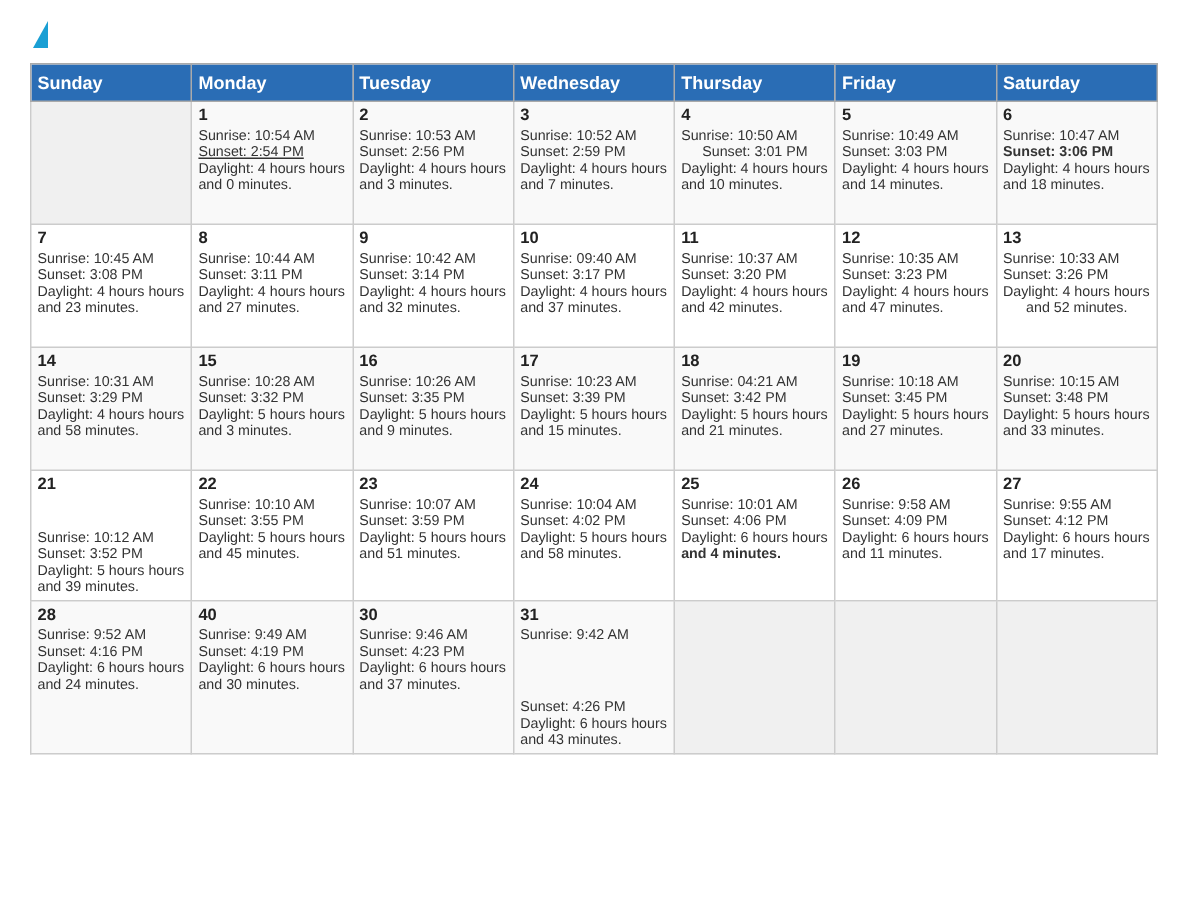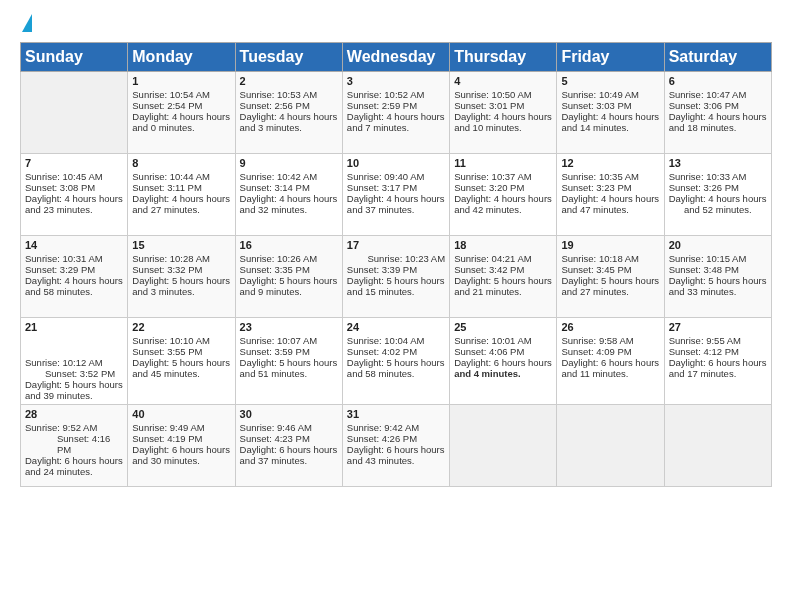--- a/index.html
+++ b/index.html
@@ -64,21 +64,21 @@
       color: #555;
     }
     .calendar {
       width: 100%;
       border-collapse: collapse;
       table-layout: fixed;
     }
     .calendar thead tr th {
       background-color: #2a6db5;
       color: #fff;
-      font-size: 16px;
+      font-size: 12px;
       font-weight: bold;
       padding: 5px 4px;
       text-align: left;
       border: 1px solid #aaa;
     }
     .calendar tbody tr td {
       border: 1px solid #ccc;
       vertical-align: top;
       padding: 3px 4px;
       font-size: 9.5px;
@@ -133,56 +133,56 @@
           <th>Friday</th>
           <th>Saturday</th>
         </tr>
     </thead>
     <tbody id="calendar-body">
     <tr>
           <td class="cell-empty"></td>
           <td>
             <span class="day-number">1</span>
             <span style="display: block;">Sunrise: 10:54 AM</span>
-            <span style="display: block;">Sunset: 2:54 PM</span>
+            <span style="display: block; text-decoration: underline;">Sunset: 2:54 PM</span>
             <span style="display: block;">Daylight: 4 hours hours</span>
             <span style="display: block;">and 0 minutes.</span>
           </td>
           <td>
             <span class="day-number">2</span>
             <span style="display: block;">Sunrise: 10:53 AM</span>
             <span style="display: block;">Sunset: 2:56 PM</span>
             <span style="display: block;">Daylight: 4 hours hours</span>
             <span style="display: block;">and 3 minutes.</span>
           </td>
           <td>
             <span class="day-number">3</span>
             <span style="display: block;">Sunrise: 10:52 AM</span>
             <span style="display: block;">Sunset: 2:59 PM</span>
             <span style="display: block;">Daylight: 4 hours hours</span>
             <span style="display: block;">and 7 minutes.</span>
           </td>
           <td>
             <span class="day-number">4</span>
             <span style="display: block;">Sunrise: 10:50 AM</span>
-            <span style="display: block;">Sunset: 3:01 PM</span>
+            <span style="display: block; text-align: center;">Sunset: 3:01 PM</span>
             <span style="display: block;">Daylight: 4 hours hours</span>
             <span style="display: block;">and 10 minutes.</span>
           </td>
           <td>
             <span class="day-number">5</span>
             <span style="display: block;">Sunrise: 10:49 AM</span>
             <span style="display: block;">Sunset: 3:03 PM</span>
             <span style="display: block;">Daylight: 4 hours hours</span>
             <span style="display: block;">and 14 minutes.</span>
           </td>
           <td>
             <span class="day-number">6</span>
             <span style="display: block;">Sunrise: 10:47 AM</span>
-            <span style="display: block;">Sunset: 3:06 PM</span>
+            <span style="display: block; font-weight: bold;">Sunset: 3:06 PM</span>
             <span style="display: block;">Daylight: 4 hours hours</span>
             <span style="display: block;">and 18 minutes.</span>
           </td>
         </tr>
         <tr>
           <td>
             <span class="day-number">7</span>
             <span style="display: block;">Sunrise: 10:45 AM</span>
             <span style="display: block;">Sunset: 3:08 PM</span>
             <span style="display: block;">Daylight: 4 hours hours</span>
@@ -248,21 +248,21 @@
           </td>
           <td>
             <span class="day-number">16</span>
             <span style="display: block;">Sunrise: 10:26 AM</span>
             <span style="display: block;">Sunset: 3:35 PM</span>
             <span style="display: block;">Daylight: 5 hours hours</span>
             <span style="display: block;">and 9 minutes.</span>
           </td>
           <td>
             <span class="day-number">17</span>
-            <span style="display: block; text-align: right;">Sunrise: 10:23 AM</span>
+            <span style="display: block;">Sunrise: 10:23 AM</span>
             <span style="display: block;">Sunset: 3:39 PM</span>
             <span style="display: block;">Daylight: 5 hours hours</span>
             <span style="display: block;">and 15 minutes.</span>
           </td>
           <td>
             <span class="day-number">18</span>
             <span style="display: block;">Sunrise: 04:21 AM</span>
             <span style="display: block;">Sunset: 3:42 PM</span>
             <span style="display: block;">Daylight: 5 hours hours</span>
             <span style="display: block;">and 21 minutes.</span>
@@ -279,21 +279,21 @@
             <span style="display: block;">Sunrise: 10:15 AM</span>
             <span style="display: block;">Sunset: 3:48 PM</span>
             <span style="display: block;">Daylight: 5 hours hours</span>
             <span style="display: block;">and 33 minutes.</span>
           </td>
         </tr>
         <tr>
           <td>
             <span class="day-number">21</span>
             <span style="display: block; margin-top: 24px;">Sunrise: 10:12 AM</span>
-            <span style="display: block; margin-left: 20px;">Sunset: 3:52 PM</span>
+            <span style="display: block;">Sunset: 3:52 PM</span>
             <span style="display: block;">Daylight: 5 hours hours</span>
             <span style="display: block;">and 39 minutes.</span>
           </td>
           <td>
             <span class="day-number">22</span>
             <span style="display: block;">Sunrise: 10:10 AM</span>
             <span style="display: block;">Sunset: 3:55 PM</span>
             <span style="display: block;">Daylight: 5 hours hours</span>
             <span style="display: block;">and 45 minutes.</span>
           </td>
@@ -330,42 +330,42 @@
             <span style="display: block;">Sunrise: 9:55 AM</span>
             <span style="display: block;">Sunset: 4:12 PM</span>
             <span style="display: block;">Daylight: 6 hours hours</span>
             <span style="display: block;">and 17 minutes.</span>
           </td>
         </tr>
         <tr>
           <td>
             <span class="day-number">28</span>
             <span style="display: block;">Sunrise: 9:52 AM</span>
-            <span style="display: block; margin-left: 32px;">Sunset: 4:16 PM</span>
+            <span style="display: block;">Sunset: 4:16 PM</span>
             <span style="display: block;">Daylight: 6 hours hours</span>
             <span style="display: block;">and 24 minutes.</span>
           </td>
           <td>
             <span class="day-number">40</span>
             <span style="display: block;">Sunrise: 9:49 AM</span>
             <span style="display: block;">Sunset: 4:19 PM</span>
             <span style="display: block;">Daylight: 6 hours hours</span>
             <span style="display: block;">and 30 minutes.</span>
           </td>
           <td>
             <span class="day-number">30</span>
             <span style="display: block;">Sunrise: 9:46 AM</span>
             <span style="display: block;">Sunset: 4:23 PM</span>
             <span style="display: block;">Daylight: 6 hours hours</span>
             <span style="display: block;">and 37 minutes.</span>
           </td>
           <td>
             <span class="day-number">31</span>
             <span style="display: block;">Sunrise: 9:42 AM</span>
-            <span style="display: block;">Sunset: 4:26 PM</span>
+            <span style="display: block; margin-top: 37px;">Sunset: 4:26 PM</span>
             <span style="display: block;">Daylight: 6 hours hours</span>
             <span style="display: block;">and 43 minutes.</span>
           </td>
           <td class="cell-empty"></td>
           <td class="cell-empty"></td>
           <td class="cell-empty"></td>
         </tr>
       </tbody>
   </table>
 </div>

